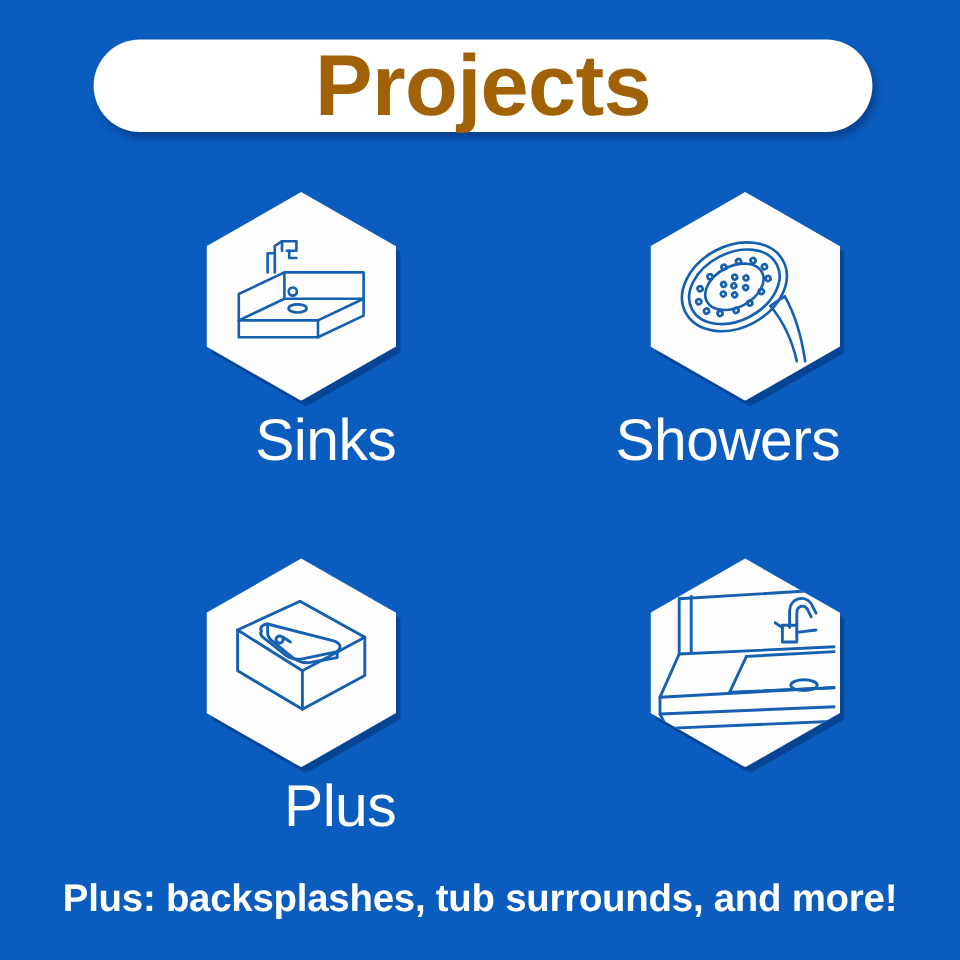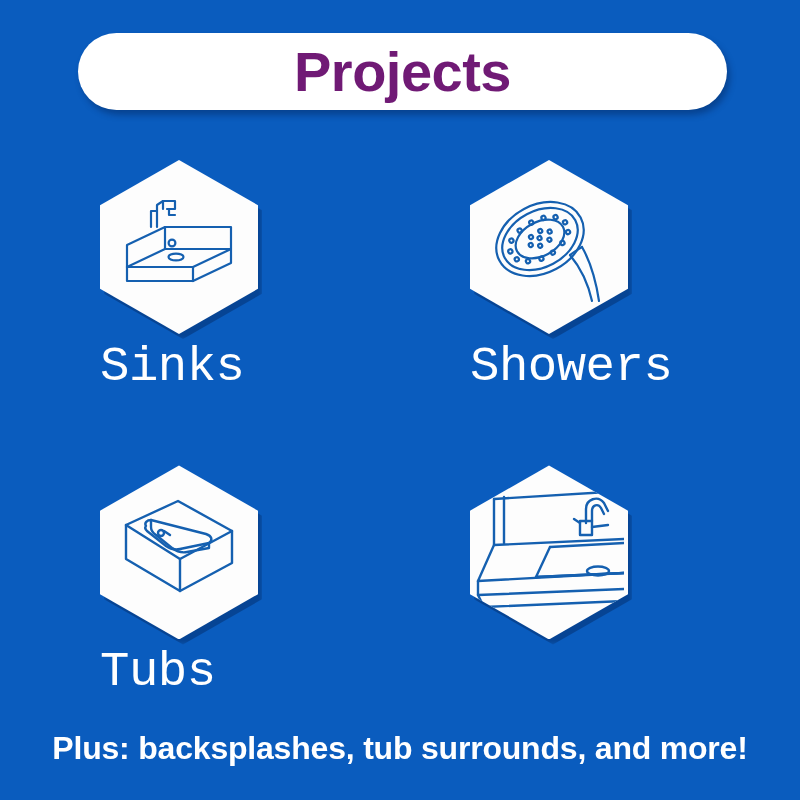--- a/index.html
+++ b/index.html
@@ -28,22 +28,22 @@
     width: 649px;
     height: 77px;
     background: #ffffff;
     border-radius: 39px;
     box-shadow: 3px 5px 6px rgba(0, 20, 60, 0.35);
     display: flex;
     align-items: center;
     justify-content: center;
   }
   .title-text {
-    color: #701a75;
-    font-size: 56px;
+    color: #a16207;
+    font-size: 72px;
     font-weight: bold;
     letter-spacing: -0.5px;
     line-height: 1;
     white-space: nowrap;
   }
 
   
   .tiles {
     position: absolute;
     left: 0;
@@ -52,22 +52,21 @@
   }
   .tile-row {
     display: flex;
     justify-content: center;
     gap: 140px;
   }
   .tile {
     width: 230px;
     display: flex;
     flex-direction: column;
-    align-items: flex-start;
-    font-family: Liberation Mono, monospace;
+    align-items: flex-end;
   }
   .hex-wrap {
     position: relative;
     width: 158px;
     height: 174px;
   }
   .hex-shadow {
     position: absolute;
     left: 4px;
     top: 5px;
@@ -226,21 +225,21 @@
                        C55 53 50 52 46 49 L27 34 C25 32 25 30 26 29 Z"></path>
 
               <path d="M31 23 L31 30 C31 33 33 36 36 38 L52 51
                        C56 54 62 56 67 55 L89 51 L89 46"></path>
 
               <circle cx="41" cy="36" r="3"></circle>
               <path d="M44 34 L50 38"></path>
             </svg>
           </div>
         </div>
-        <div class="tile-label">Tubs</div>
+        <div class="tile-label">Plus</div>
       </div>
 
       <div class="tile">
         <div class="hex-wrap">
           <div class="hex-shadow"></div>
           <div class="hex">
             <svg width="150" height="150" viewBox="0 0 150 150" fill="none" stroke="#1560b0" stroke-width="2.4" stroke-linejoin="round" stroke-linecap="round">
 
               <path d="M20 22 L150 14"></path>
               <path d="M20 22 L20 68 L150 62"></path>

